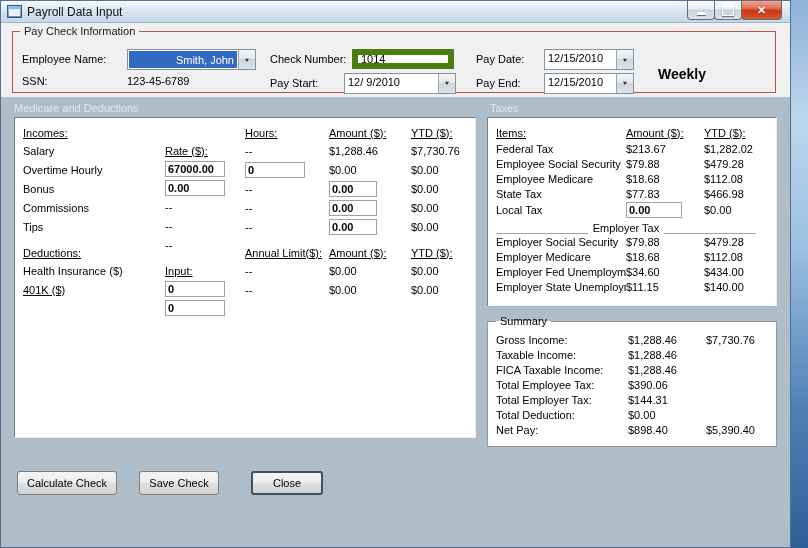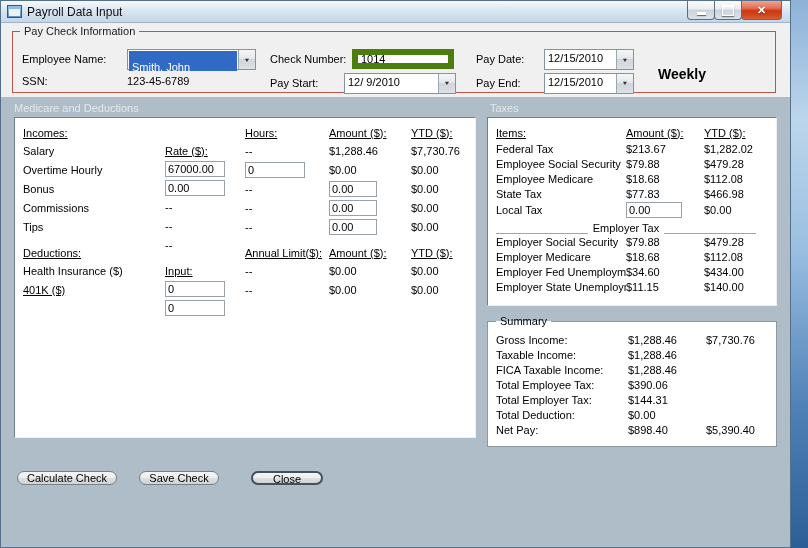--- a/index.html
+++ b/index.html
@@ -41,21 +41,21 @@
     border:1px solid #B5564E; }
   .grp-label { position:absolute; top:-7px; left:7px; background:#F0F0F0; padding:0 4px; color:#1a1a1a; white-space:nowrap; }
   .lbl { position:absolute; white-space:nowrap; line-height:13px; }
   .weekly { position:absolute; font-size:14px; font-weight:bold;margin-top:16px; }
 
   .textbox { position:absolute; height:20px; border:6px solid #4d7c0f; background:#fff;
     font-family:"Liberation Sans",sans-serif; font-size:11px; padding:1px 3px; }
 
   .combo { position:absolute; display:flex; background:#fff; border:1px solid #8393A0; height:21px; }
   .combo-text { flex:1; padding:2px 3px; white-space:nowrap; overflow:hidden; }
-  .combo-text.hl { background:#316AC5; color:#fff; margin:1px; padding:10px 3px; }
+  .combo-text.hl { background:#316AC5; color:#fff; margin:1px; padding:3px 3px;text-align:right; }
   .dropbtn { width:17px; flex:0 0 auto; border-left:1px solid #9AA6B0;
     background:linear-gradient(#F5F6F7,#E4E7EA 45%,#CFD5DA 50%,#DDE2E7);
     display:flex; align-items:center; justify-content:center; }
   .arrow { font-size:7px; color:#333; transform:scaleY(.8); }
 
   
   .bluearea { position:absolute; top:74px; left:0; right:0; bottom:0; background:#AEBDC7; }
   .seclabel { position:absolute; color:#E3E9ED; white-space:nowrap; }
 
   .panel { position:absolute; background:#fff;
@@ -76,28 +76,28 @@
   .u { text-decoration:underline; }
   .linklike { text-decoration:underline; cursor:pointer; }
 
   .c { flex:0 0 auto; white-space:nowrap; overflow:hidden; }
   .c.name { width:142px; } .c.rate { width:80px;margin-top:36px; } .c.hours { width:84px; }
   .c.amount { width:82px; } .c.ytd { flex:1 1 auto; }
   .c.tname { width:130px; } .c.tamount { width:78px; } .c.tytd { flex:1 1 auto; }
   .c.sname { width:132px; } .c.samount { width:78px; } .c.sytd { flex:1 1 auto; }
 
   .ci { height:16px; border:1px solid #9AA2A8; background:#fff; padding:0 2px;
-    font-family:"Liberation Sans",sans-serif; font-size:11px; }
+    font-family:"Liberation Sans",sans-serif; font-size:11px;font-weight:bold; }
   .w60 { width:60px; } .w48 { width:48px; } .w56 { width:56px; }
 
   .sep { display:flex; align-items:flex-end; height:16px; color:#000; }
   .sep::before, .sep::after { content:""; flex:1 1 auto; border-top:1px solid #9AA5AC; }
   .sep span { padding:0 5px; }
 
-  .btn { position:absolute; height:14px; border:1px solid #7A7F84; border-radius:10px;
+  .btn { position:absolute; height:24px; border:1px solid #7A7F84; border-radius:3px;
     background:linear-gradient(#F4F4F4,#EFEFEF 45%,#E0E0E0 50%,#D1D2D4);
     font-family:"Liberation Sans",sans-serif; font-size:11px; color:#000; }
   .btn.default { border:2px solid #46505A; }
 </style>
 </head>
 <body>
 
 <div class="desktop">
   <div class="window">
 

